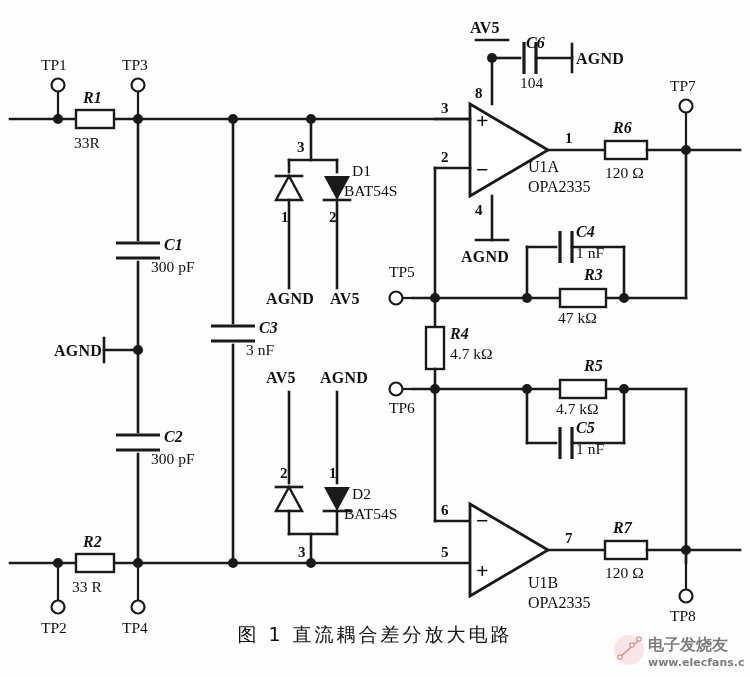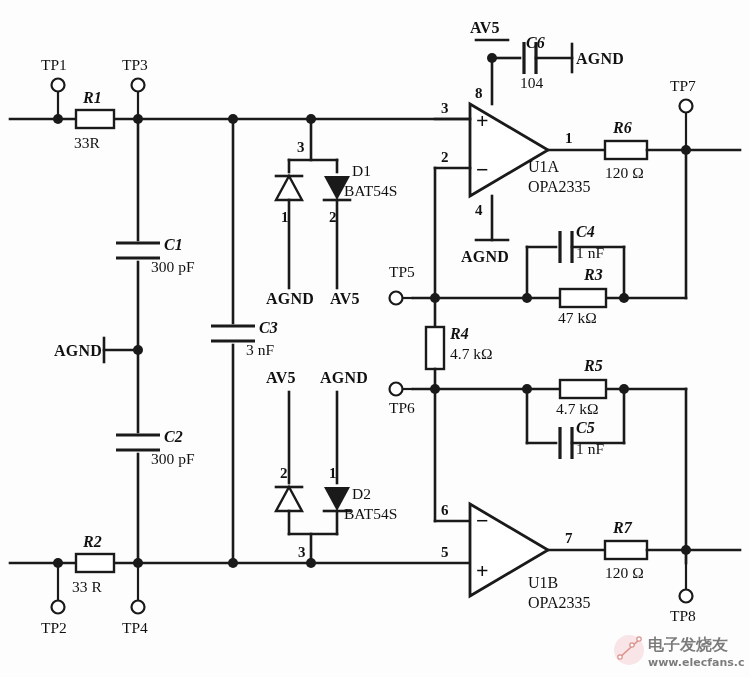--- a/index.html
+++ b/index.html
@@ -309,20 +309,21 @@
     <text class="lblb" x="613" y="533">R7</text>
     <text class="val" x="605" y="578">120 Ω</text>
     <g>
       <line class="thin" x1="686" y1="550" x2="686" y2="589"></line>
       <circle class="tpring" cx="686" cy="596" r="6.5"></circle>
     </g>
     <text class="tp" x="670" y="621">TP8</text>
 
   </svg>
 
+  <div id="caption">图 1  直流耦合差分放大电路</div>
 
   <svg id="wm" viewBox="0 0 132 46">
     <ellipse cx="17" cy="24" rx="15" ry="15" fill="#f3c9cf" opacity=".85"></ellipse>
     <path d="M6 33 L28 13" stroke="#c0392b" stroke-width="1.6" fill="none"></path>
     <circle cx="8" cy="31" r="2.2" fill="#fff" stroke="#c0392b" stroke-width="1.2"></circle>
     <circle cx="20" cy="19" r="2.2" fill="#fff" stroke="#c0392b" stroke-width="1.2"></circle>
     <circle cx="27" cy="13" r="2.2" fill="#fff" stroke="#c0392b" stroke-width="1.2"></circle>
     <text class="wmtxt" x="36" y="24" font-size="16" fill="#8fa6c4">电子发烧友</text>
     <text class="wmtxt" x="36" y="40" font-size="11" fill="#c0392b">www.elecfans.com</text>
   </svg>

